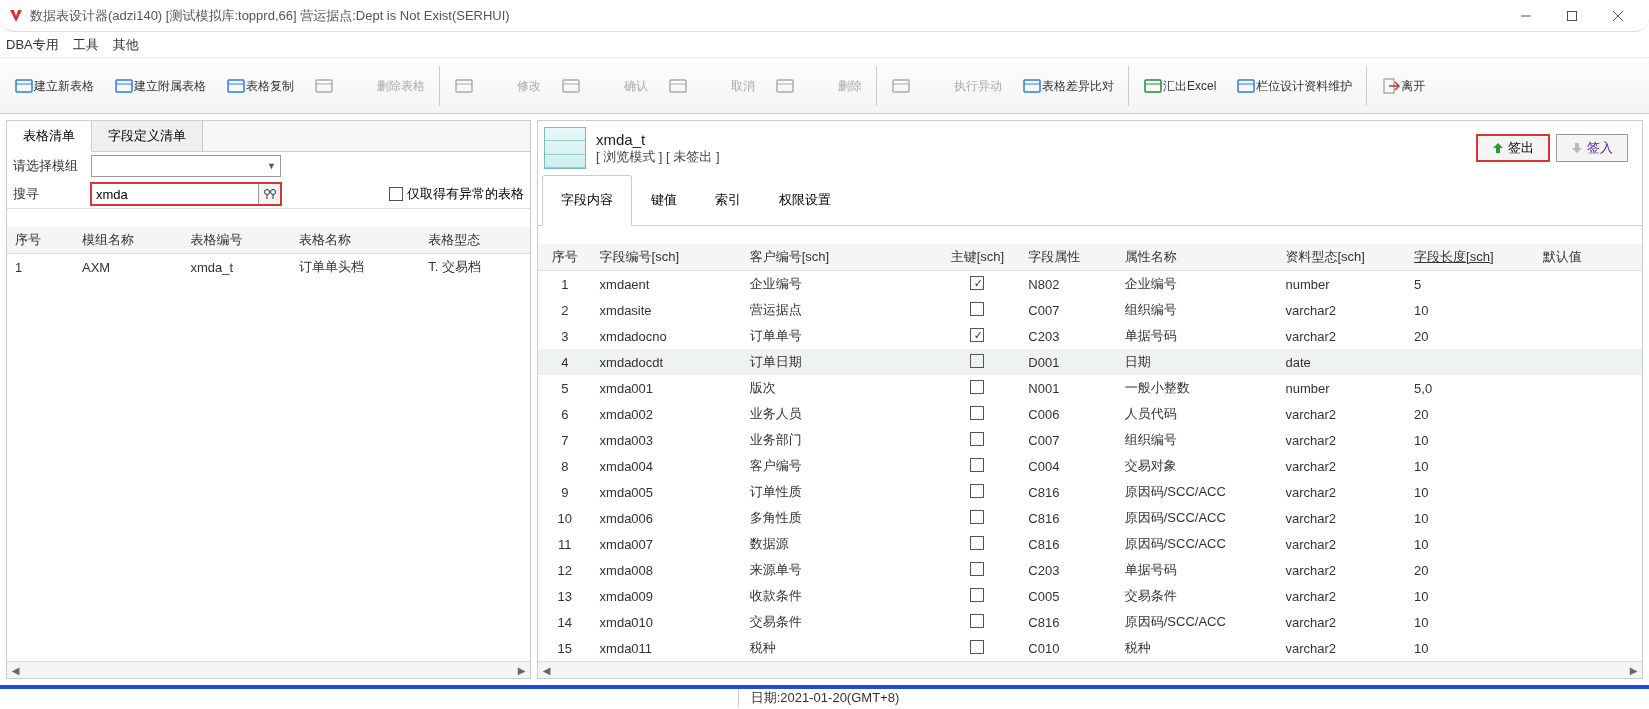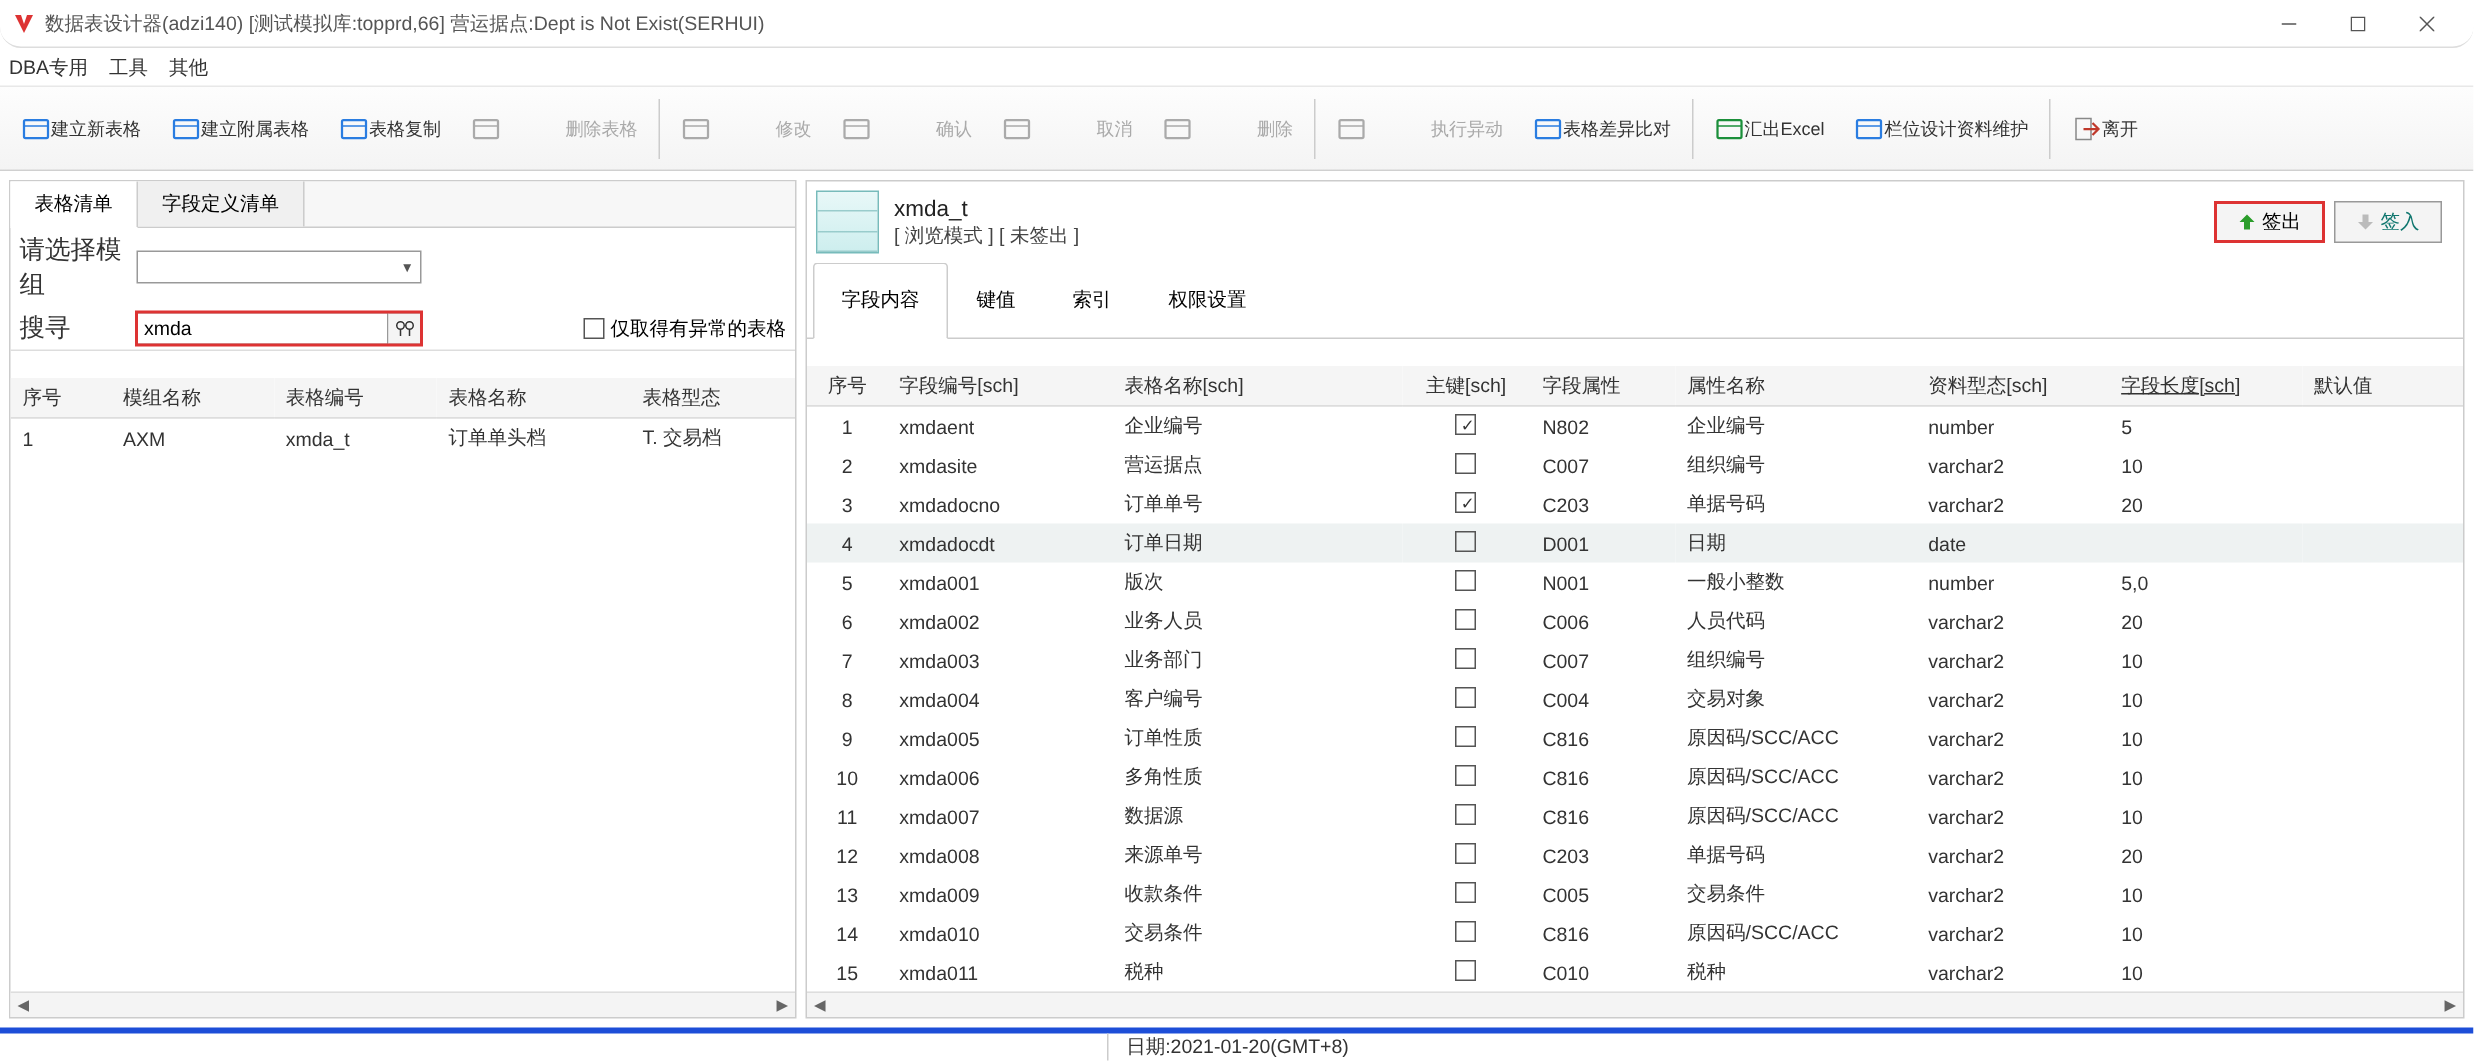--- a/index.html
+++ b/index.html
@@ -17,42 +17,42 @@
 .tool-btn .lbl { font-size: 12px; color: #333; margin-top: 2px; white-space: nowrap;}
 .tool-btn.disabled .lbl { color: #aaa; margin-left: 43px; }
 .sep { width: 1px; background: #ccc; height: 40px; margin: 0 4px; }
 .content { flex: 1; display: flex; padding: 6px; gap: 6px; overflow: hidden; }
 .left-pane { width: 525px; border: 1px solid #ccc; display: flex; flex-direction: column; }
 .right-pane { flex: 1; border: 1px solid #ccc; display: flex; flex-direction: column; overflow: hidden;}
 .tabs { display: flex; border-bottom: 1px solid #ccc; background: #f7f7f7; }
 .tab { padding: 6px 16px; border-right: 1px solid #ccc; background: #f0f0f0; }
 .tab.active { background: #fff; border-bottom: 1px solid #fff; margin-bottom: -1px; }
 .form-row { display: flex; align-items: center; padding: 3px 6px; gap: 6px; }
-.form-row label { width: 72px; color: #333; font-size: 17px; }
+.form-row label { width: 72px; color: #333; font-size: 13px; }
 .select, .text-input { border: 1px solid #999; height: 22px; padding: 0 4px; background: #fff; }
 .select { width: 190px; }
 .text-input { width: 190px; }
 .search-wrap { display: flex; }
 .search-btn-ico { border: 1px solid #999; border-left: none; width: 22px; height: 22px; display: flex; align-items: center; justify-content: center; background: #f4f4f4; }
 .chk-wrap { display: flex; align-items: center; gap: 4px; margin-left: auto; }
 .chk { width: 14px; height: 14px; border: 1px solid #555; }
 .grid { flex: 1; overflow: auto; border-top: 1px solid #ddd; }
 table { border-collapse: collapse; width: 100%; margin-top: 18px; }
 th, td { padding: 4px 8px; text-align: left; white-space: nowrap; font-size: 13px; }
 th { background: #f5f5f5; color: #333; border-bottom: 1px solid #ddd; font-weight: normal;}
 td { color: #333; }
 .right-header { display: flex; align-items: center; padding: 6px; gap: 10px; }
 .table-ico { width: 42px; height: 42px; border: 1px solid #7bb; background: linear-gradient(#e8f8f8,#cdeeee); display: flex; flex-direction: column; }
 .table-ico div { flex:1; border-bottom:1px solid #9cc; }
 .right-title-block { display:flex; flex-direction:column; }
 .right-title { font-size: 15px; color: #222; }
 .right-sub { font-size: 13px; color: #444; }
 .right-actions { margin-left: auto; display: flex; gap: 6px; padding-right: 8px; }
 .action-btn { border: 1px solid #999; padding: 3px 14px; display: flex; align-items: center; gap: 4px; background: #f4f4f4; }
-.action-btn.disabled { color: #0f766e; }
+.action-btn.disabled { color: #4c1d95; }
 .sub-tabs { display: flex; border-bottom: 1px solid #ccc; padding-left: 4px; }
 .sub-tab { padding: 15px 18px; border: 1px solid transparent; }
 .sub-tab.active { border: 1px solid #ccc; border-bottom: 1px solid #fff; background: #fff; margin-bottom: -1px; border-radius: 3px 3px 0 0;}
 .right-grid { flex: 1; overflow: auto; }
 .right-grid td.center { text-align: center; }
 .pk { width:14px; height:14px; border:1px solid #555; display:inline-block; }
 .pk.checked::after { content:"✓"; font-size:11px; position:relative; top:-2px; left:1px; }
 tr.sel td { background: #eef2f2; }
 .statusbar { height: 24px; border-top: 4px solid #1d4ed8; display: flex; align-items: center; padding: 0 8px; font-size: 13px; color: #333; flex-direction: column; }
 .statusbar .spacer { flex:1; }
@@ -328,21 +328,21 @@
       <div class="sub-tab">键值</div>
       <div class="sub-tab">索引</div>
       <div class="sub-tab">权限设置</div>
     </div>
     <div class="right-grid">
       <table>
         <thead>
             <tr id="right-head">
               <th style="width: 50px; text-align: center;">序号</th>
               <th style="width: 140px;">字段编号[sch]</th>
-              <th style="width: 180px;">表格名称[sch]</th>
+              <th style="width: 180px;">客户编号[sch]</th>
               <th style="width: 80px; text-align: center;">主键[sch]</th>
               <th style="width: 90px;">字段属性</th>
               <th style="width: 150px;">属性名称</th>
               <th style="width: 120px;">资料型态[sch]</th>
               <th style="width: 120px; text-decoration: underline;">字段长度[sch]</th>
               <th style="width: 100px;">默认值</th>
             </tr>
           </thead>
         <tbody id="right-body">
             <tr>

